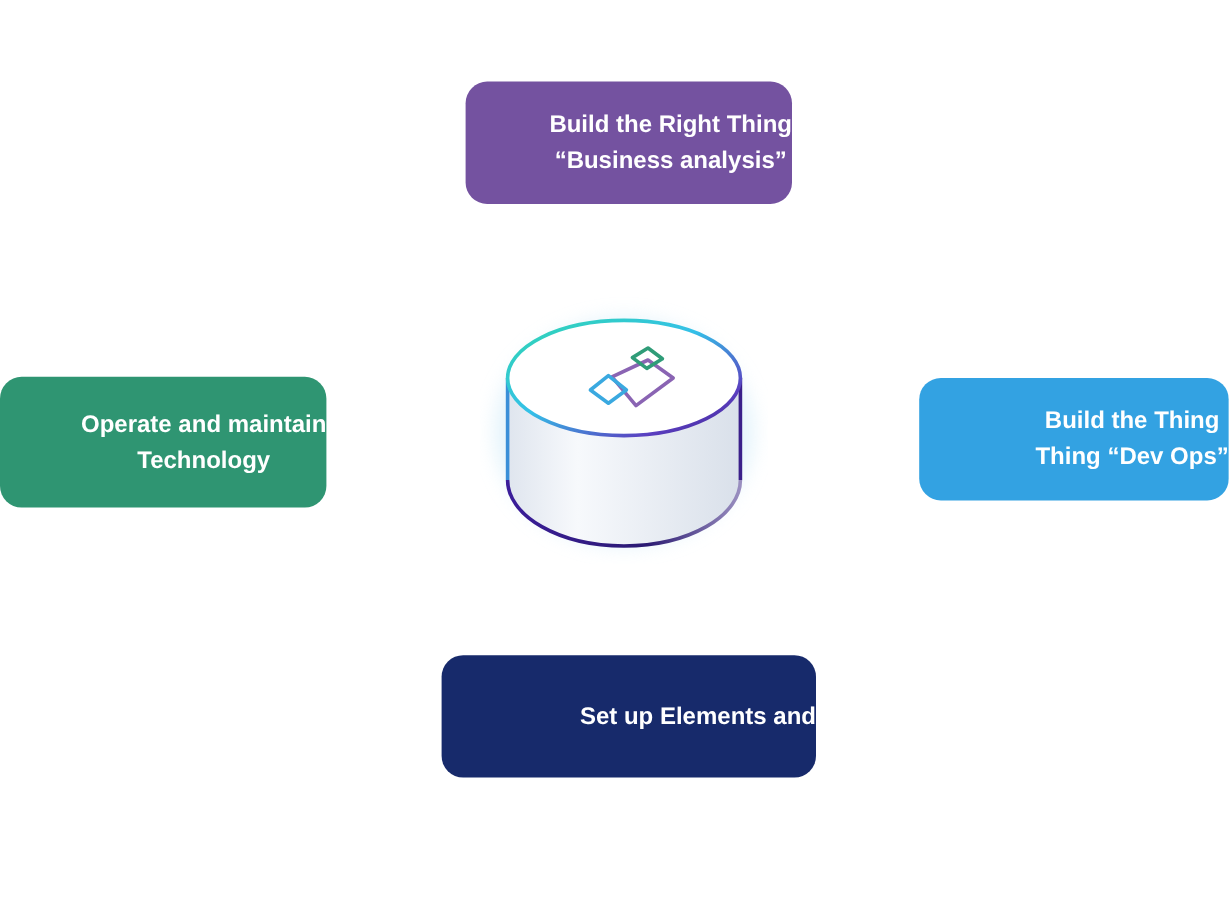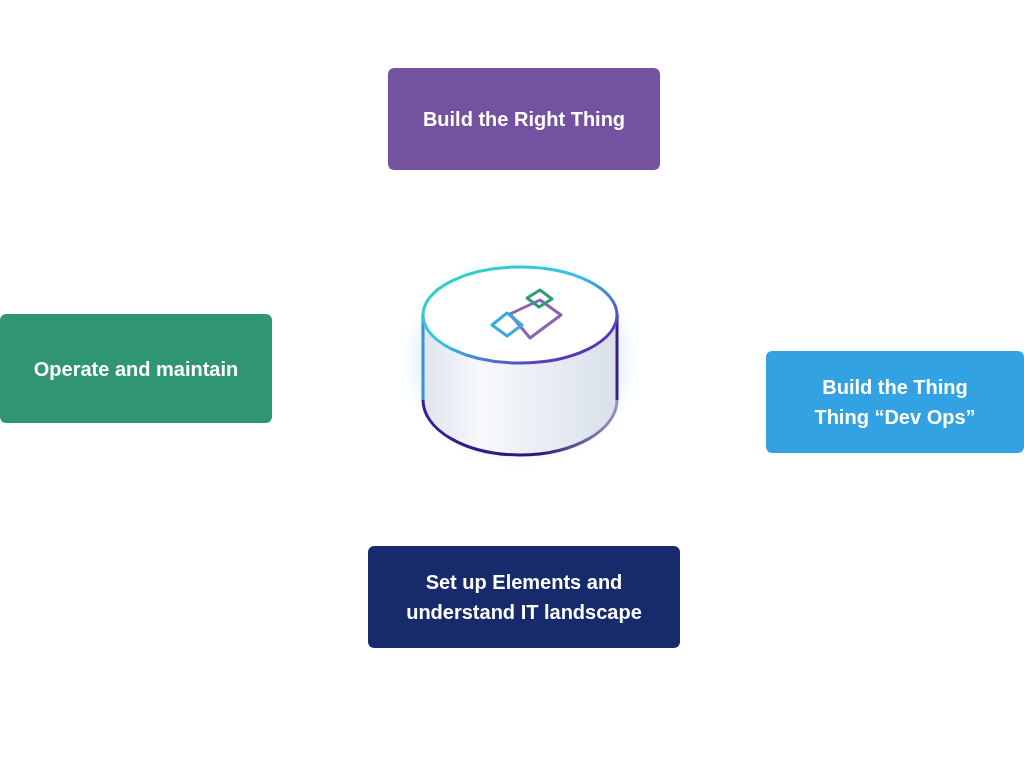--- a/index.html
+++ b/index.html
@@ -1,53 +1,54 @@
 <!DOCTYPE html>
 <html><head>
 <meta charset="utf-8">
 <style>
   html, body { margin:0; padding:0; }
   body { width:1024px; height:767px; background:#ffffff; position:relative; overflow:hidden;
          font-family:"Liberation Sans", "DejaVu Sans", sans-serif; }
-  .box { position:absolute; border-radius:6px; color:#fff; display:flex; align-items:center;
-         justify-content:center; text-align:center; font-weight:bold; font-size:20px; line-height:30px;
+  .box { position:absolute; border-radius:18px; color:#fff; display:flex; align-items:center;
+         justify-content:flex-end; text-align:center; font-weight:bold; font-size:20px; line-height:30px;
          box-sizing:border-box; }
   .box span { display:block; }
   #box-top    { left:388px; top:68px;  width:272px; height:102px; background:#7452a0; }
   #box-left   { left:0px;   top:314px; width:272px; height:109px; background:#2f9572; }
-  #box-right  { left:766px; top:315px; width:258px; height:102px; background:#33a2e2;margin-top:36px; }
+  #box-right  { left:766px; top:315px; width:258px; height:102px; background:#33a2e2; }
   #box-bottom { left:368px; top:546px; width:312px; height:102px; background:#172a6b; }
   #hub { position:absolute; left:400px; top:240px; width:240px; height:230px; }
 </style>
 </head>
 <body>
 
 <div class="box" id="box-top">
   <div>
     <span>Build the Right Thing</span>
+    <span>“Business analysis”</span>
   </div>
 </div>
 
 <div class="box" id="box-left">
   <div>
     <span>Operate and maintain</span>
+    <span>Technology</span>
   </div>
 </div>
 
 <div class="box" id="box-right">
   <div>
     <span>Build the Thing</span>
     <span>Thing “Dev Ops”</span>
   </div>
 </div>
 
 <div class="box" id="box-bottom">
   <div>
     <span>Set up Elements and</span>
-    <span>understand IT landscape</span>
   </div>
 </div>
 
 <svg id="hub" viewBox="0 0 240 230">
   <defs>
     <linearGradient id="rimTop" x1="0" y1="0" x2="1" y2="1">
       <stop offset="0" stop-color="#2fd6b0"></stop>
       <stop offset="0.45" stop-color="#34c0e8"></stop>
       <stop offset="0.8" stop-color="#5b3fc0"></stop>
       <stop offset="1" stop-color="#3a1f8a"></stop>

